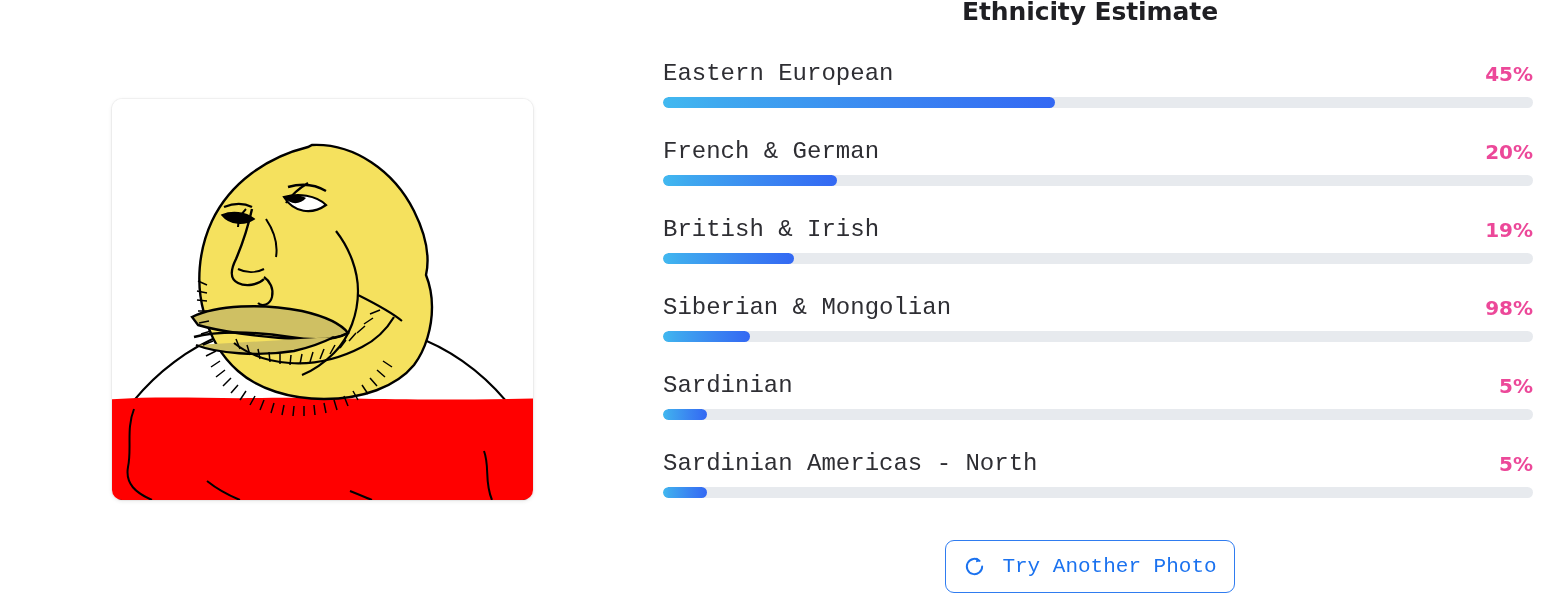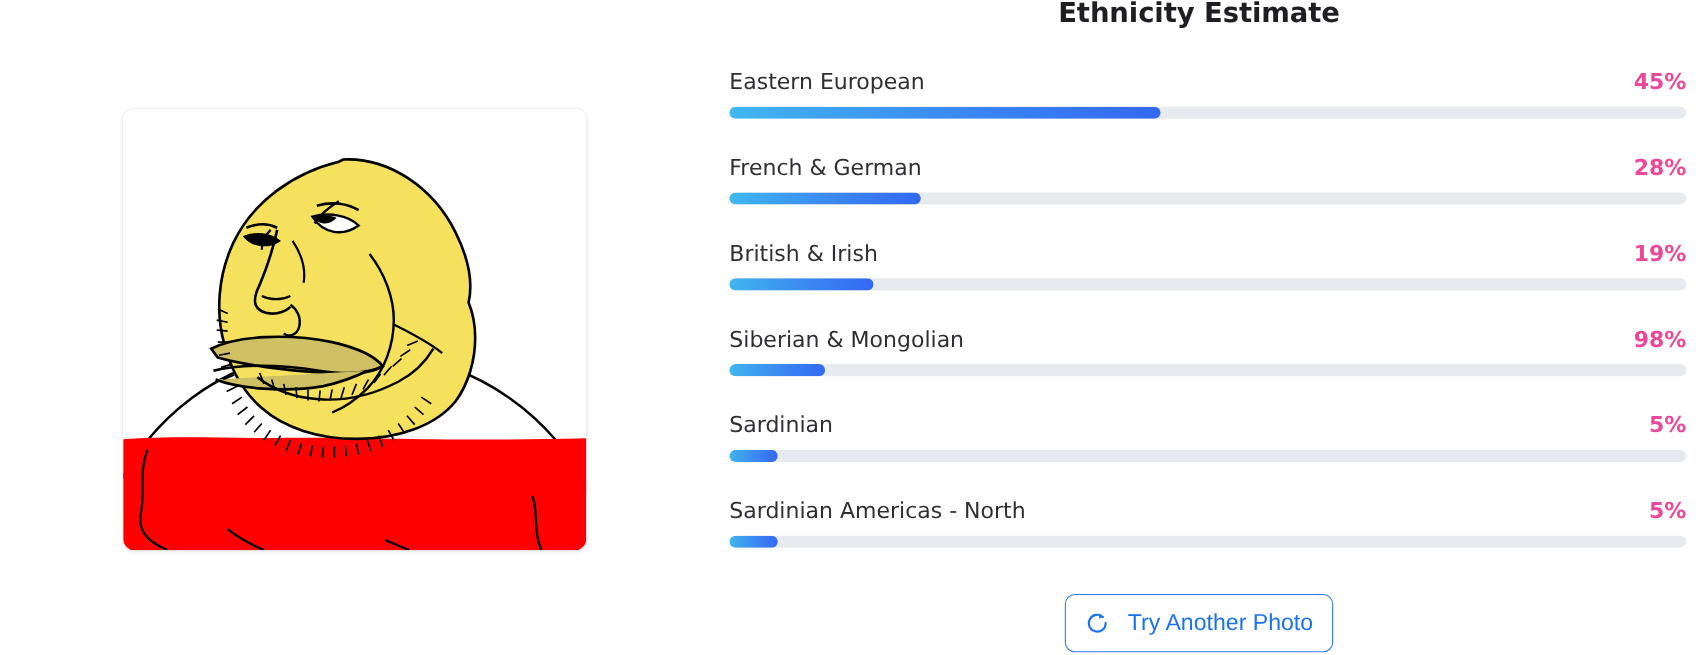--- a/index.html
+++ b/index.html
@@ -78,24 +78,25 @@
     height: 78px;
   }
   .row-head {
     position: relative;
     height: 30px;
   }
   .row-label {
     position: absolute;
     left: 0;
     top: 0;
-    font-size: 20px;
+    font-size: 24px;
     color: #2e2e33;
     line-height: 30px;
     white-space: nowrap;
+    font-family: Liberation Mono, monospace;
   }
   .row-pct {
     position: absolute;
     right: 0;
     top: 0;
     font-size: 20px;
     font-weight: bold;
     color: #ec4899;
     line-height: 30px;
   }
@@ -130,21 +131,21 @@
     justify-content: center;
     gap: 16px;
     height: 53px;
     padding: 0 17px;
     box-sizing: border-box;
     border: 1.6px solid #2f7cf0;
     border-radius: 9px;
     background: #ffffff;
     color: #1b72ef;
     font-size: 21px;
-    font-family: Liberation Sans, sans-serif;
+    font-family: Liberation Mono, monospace;
     cursor: pointer;
     white-space: nowrap;
   }
   .retry-icon {
     display: inline-flex;
     width: 23px;
     height: 23px;
   }
   .retry-label { line-height: 1; }
 </style>
@@ -234,21 +235,21 @@
           <span class="row-pct">45%</span>
         </div>
         <div class="bar-track">
           <div class="bar-fill" style="width: 45%;"></div>
         </div>
       </div>
 
       <div class="ethnicity-row">
         <div class="row-head">
           <span class="row-label">French &amp; German</span>
-          <span class="row-pct">28%</span>
+          <span class="row-pct">20%</span>
         </div>
         <div class="bar-track">
           <div class="bar-fill" style="width: 20%;"></div>
         </div>
       </div>
 
       <div class="ethnicity-row">
         <div class="row-head">
           <span class="row-label">British &amp; Irish</span>
           <span class="row-pct">19%</span>

